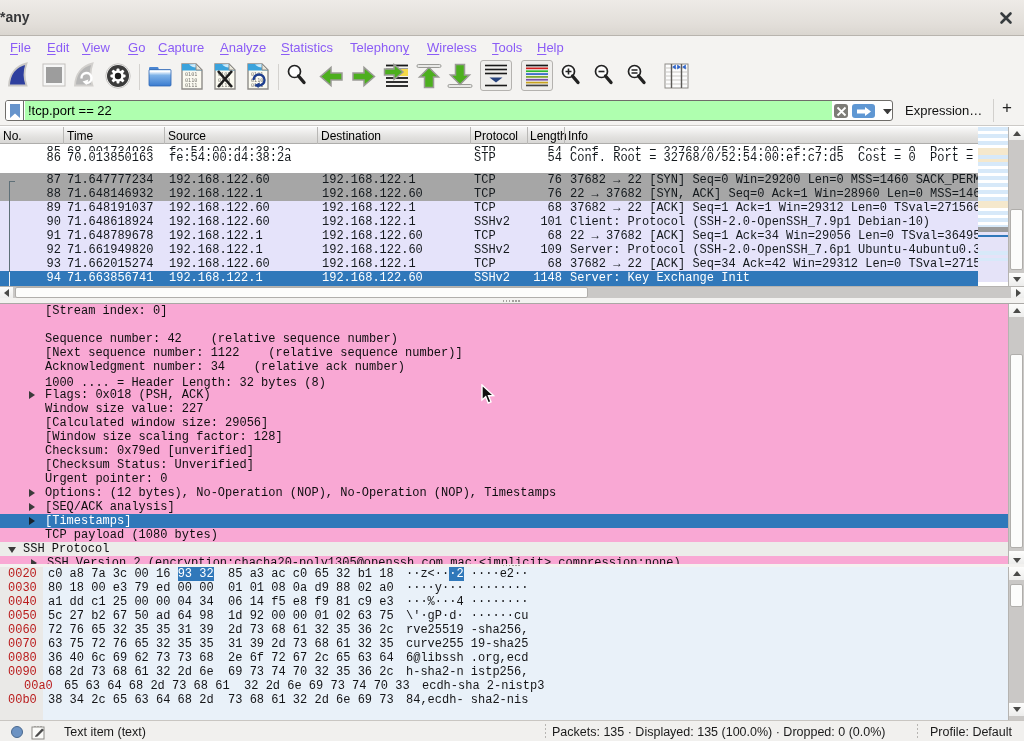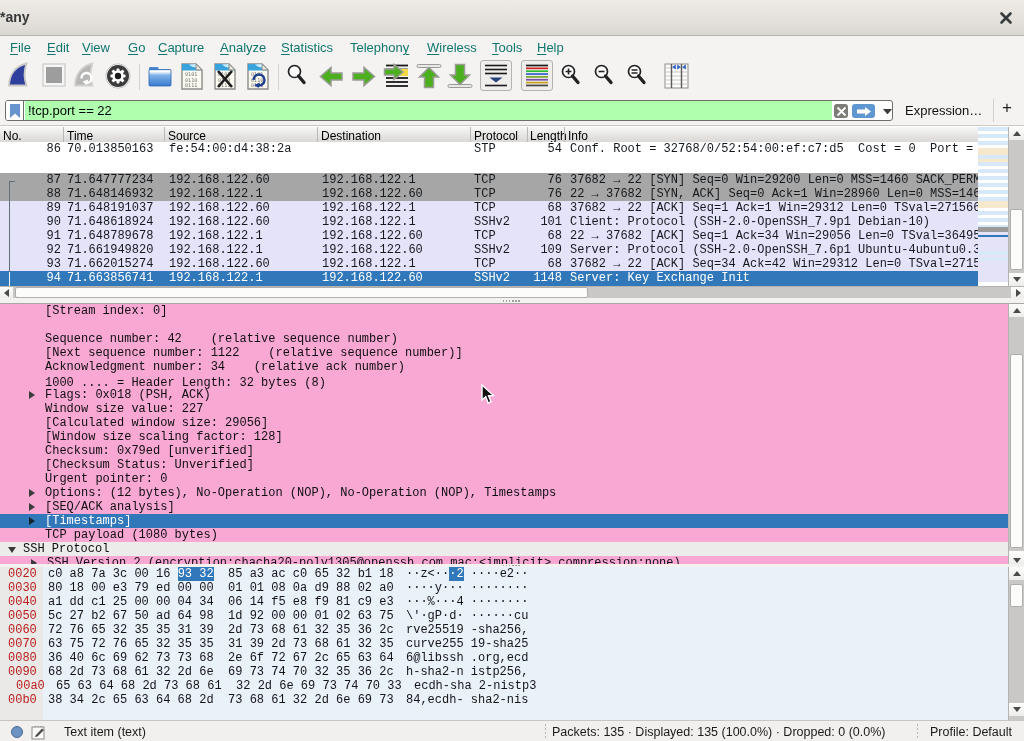--- a/index.html
+++ b/index.html
@@ -9,21 +9,21 @@
 
   
   #titlebar { left:0; top:0; width:1024px; height:36px;
     background:linear-gradient(#eeebe7, #e2ded9 70%, #dad6d0);
     border-bottom:1px solid #b8b4ae; }
   #titlebar .title { width:100%; text-align:left; top:9px; left:0;
     font-size:14px; font-weight:bold; color:#37383a; }
 
   
   #menubar { left:0; top:37px; width:1024px; height:21px; background:#f4f3f1; }
-  #menubar span { position:absolute; top:3px; font-size:13px; color:#0f766e; }
+  #menubar span { position:absolute; top:3px; font-size:13px; color:#8b5cf6; }
   #menubar u { text-decoration:underline; text-underline-offset:2px; }
 
   
   #toolbar { left:0; top:58px; width:1024px; height:37px; background:#f4f3f1; }
   .tsep { position:absolute; top:6px; width:1px; height:26px; background:#d4d2cf; }
 
   
   #filterbar { left:0; top:95px; width:1024px; height:31px; background:#f4f3f1;
      border-bottom:1px solid #cccac7; }
   #fwrap { position:absolute; left:5px; top:5px; width:888px; height:21px;
@@ -298,21 +298,21 @@
       <span style="left:530px">Length</span>
       <span style="left:568px">Info</span>
       <i style="left:63px"></i>
       <i style="left:164px"></i>
       <i style="left:317px"></i>
       <i style="left:470px"></i>
       <i style="left:527px"></i>
       <i style="left:564px"></i>
     </div>
   <div class="prow" style="top:18.5px;background:#ffffff;"><span class="c-no">85</span><span class="c-t">68.001734936</span><span class="c-s">fe:54:00:d4:38:2a</span><span class="c-d"></span><span class="c-p">STP</span><span class="c-l">54</span><span class="c-i">Conf. Root = 32768/0/52:54:00:ef:c7:d5  Cost = 0  Port = 0x8001</span></div>
-  <div class="prow" style="top:16px;background:#ffffff;padding-left:16px;"><span class="c-no">86</span><span class="c-t">70.013850163</span><span class="c-s">fe:54:00:d4:38:2a</span><span class="c-d"></span><span class="c-p">STP</span><span class="c-l">54</span><span class="c-i">Conf. Root = 32768/0/52:54:00:ef:c7:d5  Cost = 0  Port = 0x8001</span></div>
+  <div class="prow" style="top:25px;background:#ffffff;padding-left:16px;"><span class="c-no">86</span><span class="c-t">70.013850163</span><span class="c-s">fe:54:00:d4:38:2a</span><span class="c-d"></span><span class="c-p">STP</span><span class="c-l">54</span><span class="c-i">Conf. Root = 32768/0/52:54:00:ef:c7:d5  Cost = 0  Port = 0x8001</span></div>
   <div class="prow" style="top:46.7px;background:#a6a6a6;"><span class="c-no">87</span><span class="c-t">71.647777234</span><span class="c-s">192.168.122.60</span><span class="c-d">192.168.122.1</span><span class="c-p">TCP</span><span class="c-l">76</span><span class="c-i">37682 → 22 [SYN] Seq=0 Win=29200 Len=0 MSS=1460 SACK_PERM=1 TSv</span></div>
   <div class="prow" style="top:60.8px;background:#a6a6a6;"><span class="c-no">88</span><span class="c-t">71.648146932</span><span class="c-s">192.168.122.1</span><span class="c-d">192.168.122.60</span><span class="c-p">TCP</span><span class="c-l">76</span><span class="c-i">22 → 37682 [SYN, ACK] Seq=0 Ack=1 Win=28960 Len=0 MSS=1460 SACK</span></div>
   <div class="prow" style="top:74.9px;background:#e5e3fa;"><span class="c-no">89</span><span class="c-t">71.648191037</span><span class="c-s">192.168.122.60</span><span class="c-d">192.168.122.1</span><span class="c-p">TCP</span><span class="c-l">68</span><span class="c-i">37682 → 22 [ACK] Seq=1 Ack=1 Win=29312 Len=0 TSval=2715662390 T</span></div>
   <div class="prow" style="top:89.0px;background:#e5e3fa;"><span class="c-no">90</span><span class="c-t">71.648618924</span><span class="c-s">192.168.122.60</span><span class="c-d">192.168.122.1</span><span class="c-p">SSHv2</span><span class="c-l">101</span><span class="c-i">Client: Protocol (SSH-2.0-OpenSSH_7.9p1 Debian-10)</span></div>
   <div class="prow" style="top:103.1px;background:#e5e3fa;"><span class="c-no">91</span><span class="c-t">71.648789678</span><span class="c-s">192.168.122.1</span><span class="c-d">192.168.122.60</span><span class="c-p">TCP</span><span class="c-l">68</span><span class="c-i">22 → 37682 [ACK] Seq=1 Ack=34 Win=29056 Len=0 TSval=3649560025 </span></div>
   <div class="prow" style="top:117.2px;background:#e5e3fa;"><span class="c-no">92</span><span class="c-t">71.661949820</span><span class="c-s">192.168.122.1</span><span class="c-d">192.168.122.60</span><span class="c-p">SSHv2</span><span class="c-l">109</span><span class="c-i">Server: Protocol (SSH-2.0-OpenSSH_7.6p1 Ubuntu-4ubuntu0.3)</span></div>
   <div class="prow" style="top:131.3px;background:#e5e3fa;"><span class="c-no">93</span><span class="c-t">71.662015274</span><span class="c-s">192.168.122.60</span><span class="c-d">192.168.122.1</span><span class="c-p">TCP</span><span class="c-l">68</span><span class="c-i">37682 → 22 [ACK] Seq=34 Ack=42 Win=29312 Len=0 TSval=2715662404</span></div>
   <div class="prow" style="top:145.4px;background:#3078ba;color:#fff;"><span class="c-no">94</span><span class="c-t">71.663856741</span><span class="c-s">192.168.122.1</span><span class="c-d">192.168.122.60</span><span class="c-p">SSHv2</span><span class="c-l">1148</span><span class="c-i">Server: Key Exchange Init</span></div>
   <div class="abs" style="left:9px;top:55px;width:1px;height:104.5px;background:#5f7078"></div>
   <div class="abs" style="left:9px;top:55px;width:6px;height:1px;background:#5f7078"></div>
@@ -401,21 +401,21 @@
 <div class="abs" id="hexpane">
     <div id="hexoffcol"></div>
   <div class="hrow" style="top:-0.5px;left:0;width:1008px;height:14px"><span class="hoff">0020</span><span class="hhex">c0 a8 7a 3c 00 16 <span class="hl">93 32</span>  85 a3 ac c0 65 32 b1 18</span><span class="hasc">··z&lt;··<span class="hl">·2</span> ····e2··</span></div>
   <div class="hrow" style="top:13.5px;left:0;width:1008px;height:14px"><span class="hoff">0030</span><span class="hhex">80 18 00 e3 79 ed 00 00  01 01 08 0a d9 88 02 a0</span><span class="hasc">····y··· ········</span></div>
   <div class="hrow" style="top:27.5px;left:0;width:1008px;height:14px"><span class="hoff">0040</span><span class="hhex">a1 dd c1 25 00 00 04 34  06 14 f5 e8 f9 81 c9 e3</span><span class="hasc">···%···4 ········</span></div>
   <div class="hrow" style="top:41.5px;left:0;width:1008px;height:14px"><span class="hoff">0050</span><span class="hhex">5c 27 b2 67 50 ad 64 98  1d 92 00 00 01 02 63 75</span><span class="hasc">\'·gP·d· ······cu</span></div>
   <div class="hrow" style="top:55.5px;left:0;width:1008px;height:14px"><span class="hoff">0060</span><span class="hhex">72 76 65 32 35 35 31 39  2d 73 68 61 32 35 36 2c</span><span class="hasc">rve25519 -sha256,</span></div>
   <div class="hrow" style="top:69.5px;left:0;width:1008px;height:14px"><span class="hoff">0070</span><span class="hhex">63 75 72 76 65 32 35 35  31 39 2d 73 68 61 32 35</span><span class="hasc">curve255 19-sha25</span></div>
   <div class="hrow" style="top:83.5px;left:0;width:1008px;height:14px"><span class="hoff">0080</span><span class="hhex">36 40 6c 69 62 73 73 68  2e 6f 72 67 2c 65 63 64</span><span class="hasc">6@libssh .org,ecd</span></div>
   <div class="hrow" style="top:97.5px;left:0;width:1008px;height:14px"><span class="hoff">0090</span><span class="hhex">68 2d 73 68 61 32 2d 6e  69 73 74 70 32 35 36 2c</span><span class="hasc">h-sha2-n istp256,</span></div>
-  <div class="hrow" style="top:111.5px;left:8px;width:848px;height:14px"><span class="hoff">00a0</span><span class="hhex">65 63 64 68 2d 73 68 61  32 2d 6e 69 73 74 70 33</span><span class="hasc">ecdh-sha 2-nistp3</span></div>
+  <div class="hrow" style="top:111.5px;left:16px;width:848px;height:14px"><span class="hoff">00a0</span><span class="hhex">65 63 64 68 2d 73 68 61  32 2d 6e 69 73 74 70 33</span><span class="hasc">ecdh-sha 2-nistp3</span></div>
   <div class="hrow" style="top:125.5px;left:0;width:1008px;height:14px"><span class="hoff">00b0</span><span class="hhex">38 34 2c 65 63 64 68 2d  73 68 61 32 2d 6e 69 73</span><span class="hasc">84,ecdh- sha2-nis</span></div>
   </div>
 
 <div class="abs sbv" style="top:304px;height:259.5px">
     <div class="sbbtn" style="top:0"></div>
     <div class="arr" style="left:3.5px;top:4px;border-left:4px solid transparent;border-right:4px solid transparent;border-bottom:5.5px solid #4a4a48"></div>
     <div class="sbthumb" style="top:50px;height:194px"></div>
     <div class="sbbtn" style="top:246.5px"></div>
     <div class="arr" style="left:3.5px;top:254px;border-left:4px solid transparent;border-right:4px solid transparent;border-top:5.5px solid #4a4a48"></div>
   </div>

